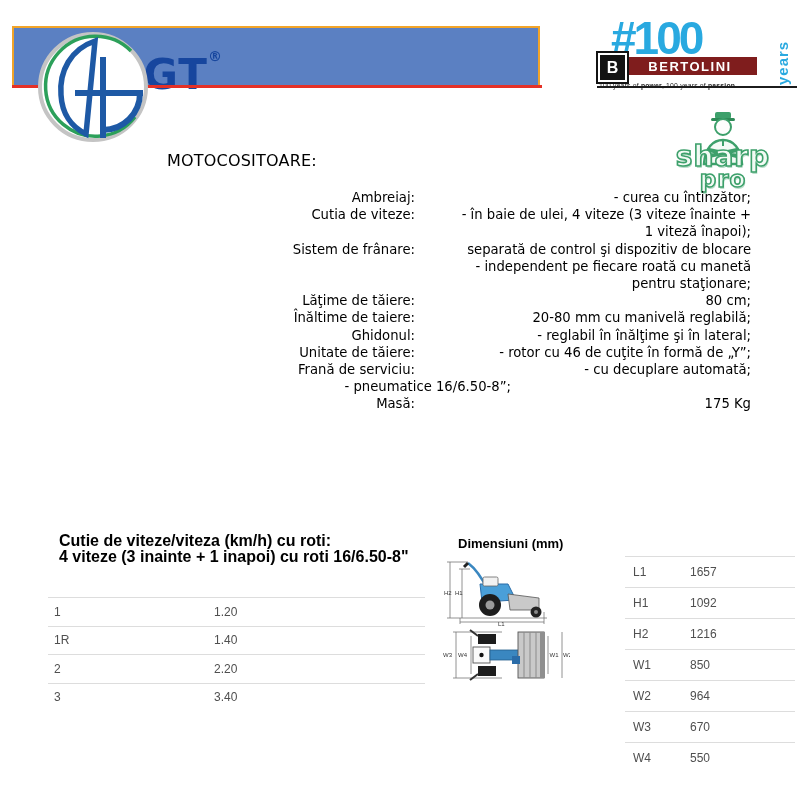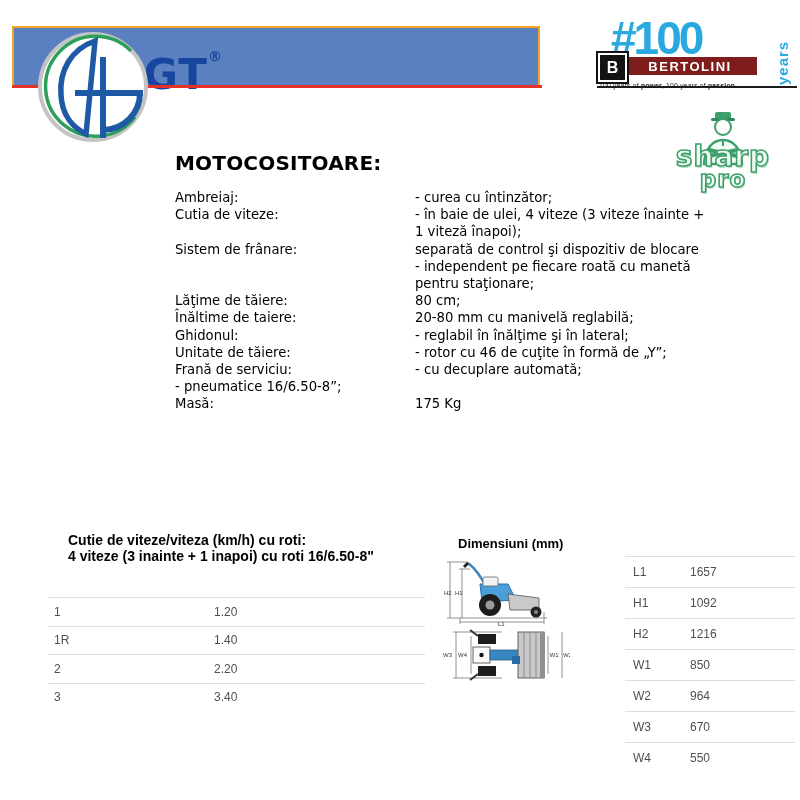--- a/index.html
+++ b/index.html
@@ -36,31 +36,31 @@
   
   .sharp-pro{position:absolute;left:660px;top:110px;width:126px;height:90px;}
   .sp-mascot{position:absolute;left:36px;top:0;}
   .sp-word{position:absolute;width:100%;text-align:center;font-weight:bold;
            color:#f2faf4;-webkit-text-stroke:1.6px #3da06b;
            text-shadow:1px 2px 0 rgba(61,160,107,.35);letter-spacing:1px;}
   .sp-word1{top:30px;font-size:28px;}
   .sp-word2{top:56px;font-size:23px;}
 
   
-  .section-title{position:absolute;left:175px;top:151px;font-size:20px;font-weight:bold;
+  .section-title{position:absolute;left:167px;top:151px;font-size:16px;font-weight:normal;
                  letter-spacing:.2px;}
   .spec-list{position:absolute;left:175px;top:189px;width:580px;font-size:13.2px;line-height:17.2px;}
-  .spec-row{display:flex;}
+  .spec-row{display:flex;text-align:right;}
   .spec-label{width:240px;flex-shrink:0;}
   .spec-value{width:336px;}
 
   
   .gear-block{position:absolute;left:48px;top:533px;width:377px;
               font-family:"Liberation Sans",sans-serif;}
-  .gear-title{margin-left:20px;font-size:14px;font-weight:bold;line-height:15.5px;color:#000;}
+  .gear-title{margin-left:11px;font-size:16px;font-weight:bold;line-height:15.5px;color:#000;}
   .gear-table{margin-top:33px;}
   .t-row{display:flex;align-items:center;height:27.5px;border-top:1px solid #ddd;
          font-size:12px;color:#4f4f4f;}
   .gear-col1{width:160px;padding-left:6px;}
   .dims-title{position:absolute;left:458px;top:536px;font-family:Liberation Sans, sans-serif;
               font-size:13px;font-weight:bold;}
   .diagram-side{position:absolute;left:444px;top:554px;}
   .diagram-top{position:absolute;left:442px;top:626px;}
   .dims-table{position:absolute;left:625px;top:556px;width:170px;
               font-family:"Liberation Sans",sans-serif;}

